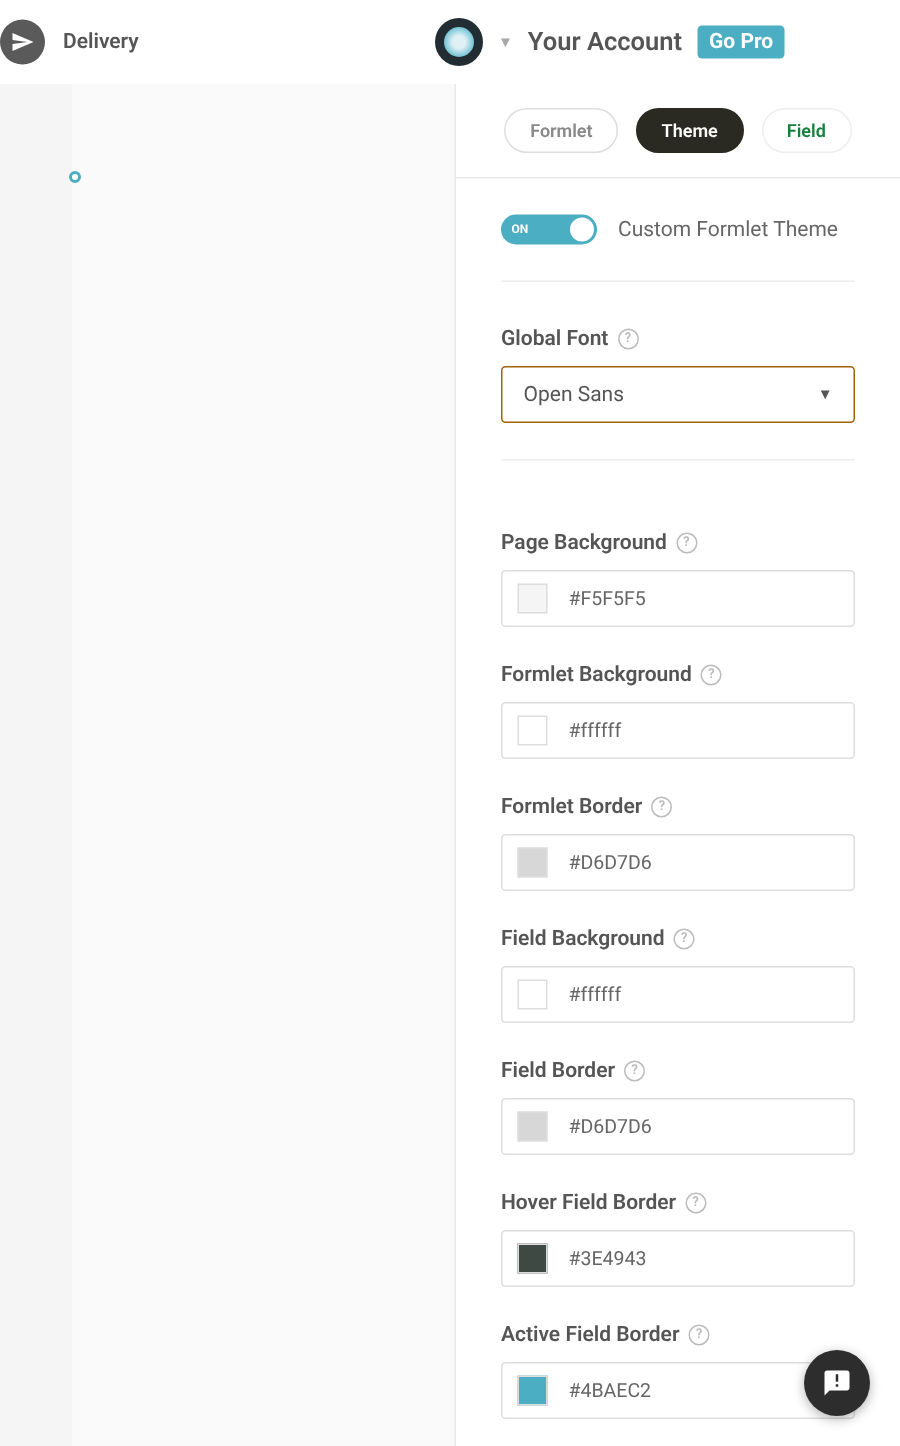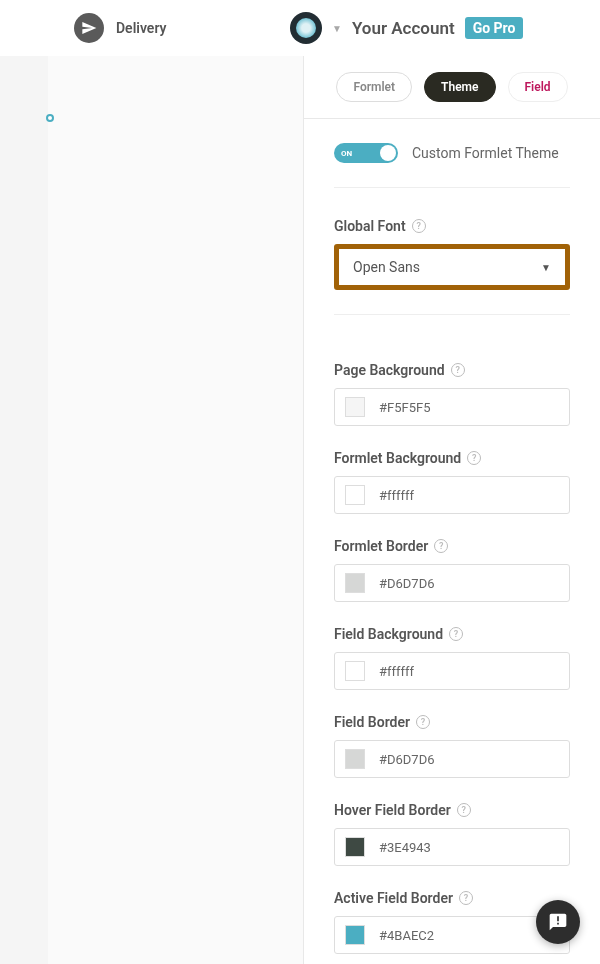--- a/index.html
+++ b/index.html
@@ -1,56 +1,56 @@
 <!DOCTYPE html>
 <html><head>
 <meta charset="utf-8">
 <style>
 * { box-sizing: border-box; margin: 0; padding: 0; }
 body { font-family: -apple-system, BlinkMacSystemFont, "Segoe UI", Roboto, sans-serif; background: #f5f5f5; color: #555; width: 600px; height: 964px; overflow: hidden; position: relative; }
 
 .top-bar { height: 56px; background: #fff; display: flex; align-items: center; position: relative; }
-.top-left { display: flex; align-items: center; padding-left: 74px; }
+.top-left { display: flex; align-items: center; }
 .top-left-icon { width: 30px; height: 30px; border-radius: 50%; background: #5a5a5a; display: flex; align-items: center; justify-content: center; margin-right: 12px; }
 .top-left-label { font-weight: 600; color: #555; font-size: 14px; }
 .top-right { position: absolute; left: 290px; display: flex; align-items: center; gap: 10px; }
 .avatar { width: 32px; height: 32px; border-radius: 50%; background: #222d33; display: flex; align-items: center; justify-content: center; }
 .avatar-inner { width: 20px; height: 20px; border-radius: 50%; background: radial-gradient(circle, #dff1f5 30%, #5ab7cc 80%); }
 .avatar-chevron { color: #a8a8a8; font-size: 10px; }
 .account-label { font-weight: 600; color: #555; font-size: 17px; }
 .go-pro { background: #4baec2; color: #fff; font-size: 14px; font-weight: 700; padding: 3px 8px; border-radius: 3px; }
 
 .main { display: flex; height: 908px; margin-left: 48px; }
 .left-col { width: 256px; border-right: 1px solid #e8e8e8; background: #fafafa; position: relative; }
 .left-col-accent { position: absolute; left: -2px; top: 58px; width: 8px; height: 8px; border: 2px solid #4baec2; border-radius: 50%; background: #fff; }
 
 .right-col { flex: 1; display: flex; flex-direction: column; background: #fff; }
 .pill-row { display: flex; gap: 12px; padding: 16px 0; justify-content: center; background: #fff; }
 .pill { border-radius: 18px; padding: 7px 16px; font-size: 12px; font-weight: 600; border: 1px solid #ddd; background: #fff; color: #888; cursor: pointer; }
 .pill.active { background: #2a2a22; color: #fff; border-color: #2a2a22; }
-.pill.dim { color: #be185d; border-color: #eee; }
+.pill.dim { color: #15803d; border-color: #eee; }
 
 .panel-wrap { flex: 1; overflow-y: auto; border-top: 1px solid #e8e8e8; }
 .panel-wrap::-webkit-scrollbar { width: 12px; }
 .panel-wrap::-webkit-scrollbar-track { background: #f1f1f1; }
 .panel-wrap::-webkit-scrollbar-thumb { background: #c4c4c4; border-radius: 2px; }
 
 .panel-inner { padding: 24px 30px; }
 
 .toggle-row { display: flex; align-items: center; gap: 14px; padding-bottom: 24px; border-bottom: 1px solid #eee; margin-bottom: 30px; }
 .toggle { width: 64px; height: 20px; border-radius: 10px; background: #4baec2; position: relative; cursor: pointer; }
 .toggle-label { position: absolute; left: 7px; top: 50%; transform: translateY(-50%); color: #fff; font-size: 8px; font-weight: 700; }
 .toggle-knob { position: absolute; right: 2px; top: 2px; width: 16px; height: 16px; border-radius: 50%; background: #fff; }
 .toggle-text { font-size: 14px; color: #666; }
 
 .field-group { margin-bottom: 24px; }
 .field-label { display: flex; align-items: center; gap: 6px; margin-bottom: 10px; font-size: 14px; font-weight: 600; color: #555; }
 .help-icon { width: 14px; height: 14px; border: 1px solid #bbb; border-radius: 50%; display: inline-flex; align-items: center; justify-content: center; font-size: 9px; color: #bbb; }
 
-.select-box { border: 5px solid #a16207; border-radius: 3px; padding: 10px 14px; display: flex; justify-content: space-between; align-items: center; background: #fff; cursor: pointer; font-size: 14px; color: #555; }
+.select-box { border: 1px solid #a16207; border-radius: 3px; padding: 10px 14px; display: flex; justify-content: space-between; align-items: center; background: #fff; cursor: pointer; font-size: 14px; color: #555; }
 .select-caret { color: #555; font-size: 10px; }
 
 .color-box { border: 1px solid #ddd; border-radius: 3px; padding: 8px 10px; display: flex; align-items: center; gap: 14px; background: #fff; cursor: pointer; }
 .swatch { width: 20px; height: 20px; border: 1px solid #ddd; }
 .color-val { font-size: 13px; color: #666; }
 
 .section-gap { height: 24px; border-top: 1px solid #eee; margin: 12px 0 24px 0; }
 
 .chat-fab { position: absolute; right: 20px; bottom: 20px; width: 44px; height: 44px; border-radius: 50%; background: #2d2d2d; display: flex; align-items: center; justify-content: center; cursor: pointer; box-shadow: 0 2px 8px rgba(0,0,0,0.3); }
 .chat-fab svg { fill: #fff; }

